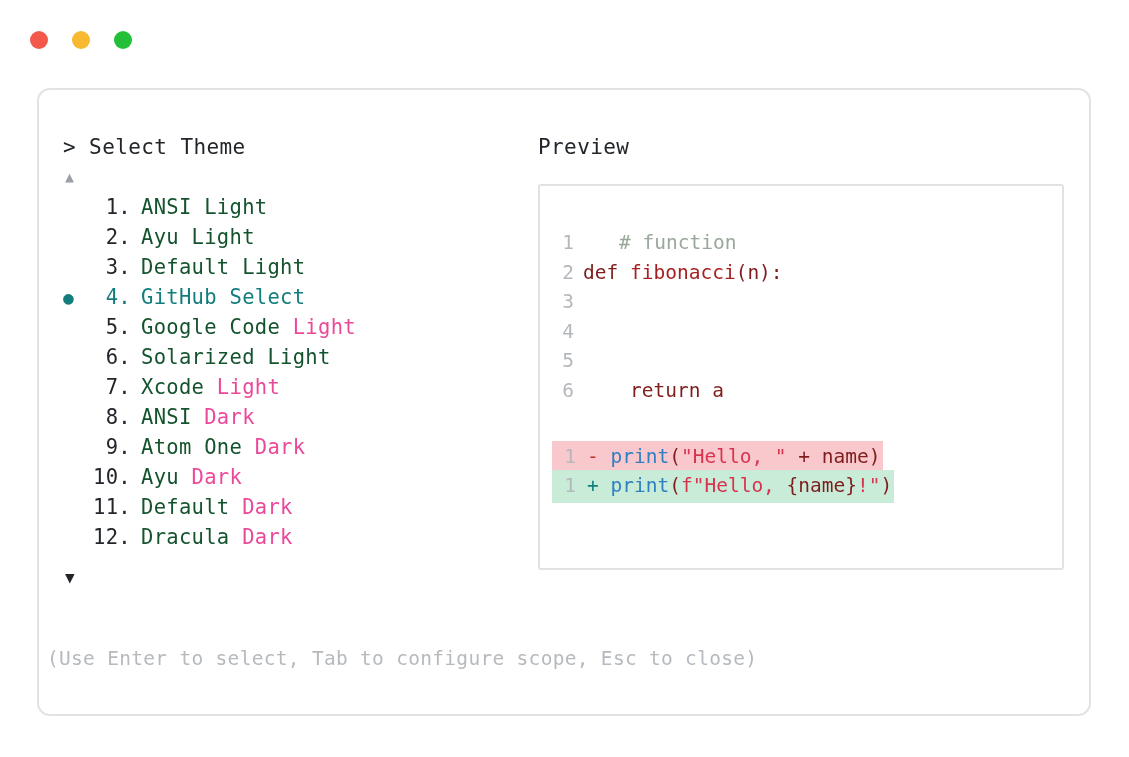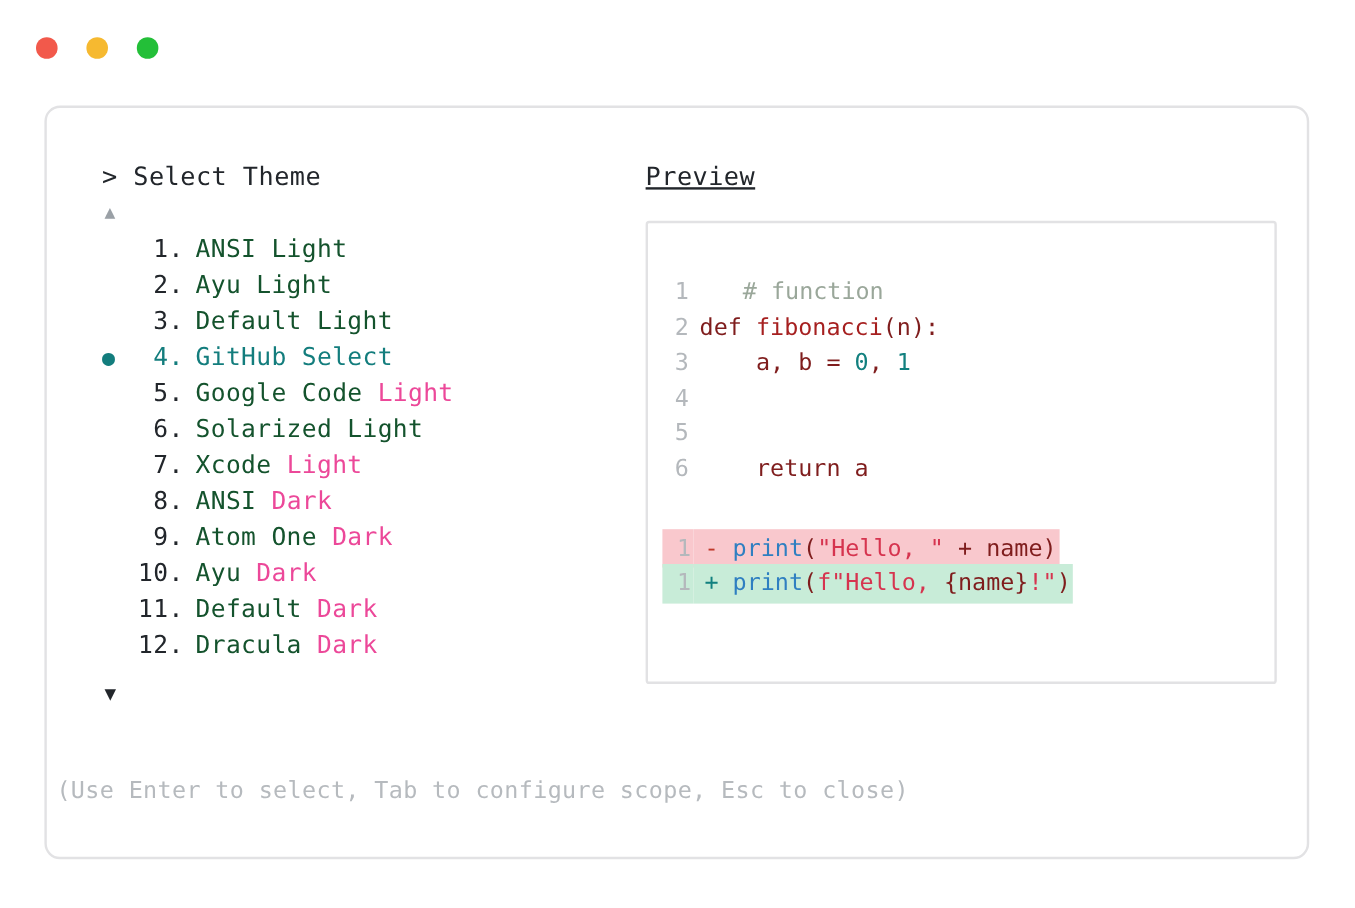--- a/index.html
+++ b/index.html
@@ -53,21 +53,20 @@
     width: 100%;
     height: 100%;
   }
 
   
   .left-pane {
     position: absolute;
     left: 24px;
     top: 44px;
     width: 470px;
-    margin-left: 22px;
   }
   .prompt-row {
     font-size: 21px;
     line-height: 26px;
     color: #22262b;
     letter-spacing: 0.4px;
     white-space: pre;
   }
   .prompt-caret { color: #22262b; }
 
@@ -148,21 +147,20 @@
     position: absolute;
     left: 499px;
     top: 44px;
     width: 530px;
   }
   .preview-label {
     font-size: 21px;
     line-height: 26px;
     color: #22262b;
     letter-spacing: 0.4px;
-    text-decoration: underline;
   }
   .preview-panel {
     margin-top: 24px;
     width: 526px;
     height: 386px;
     box-sizing: border-box;
     border: 2px solid #e2e2e4;
     border-radius: 3px;
     background: #ffffff;
     position: relative;
@@ -257,21 +255,21 @@
     </div>
 
     <div class="footer-hint">(Use Enter to select, Tab to configure scope, Esc to close)</div>
 
     <div class="right-pane">
       <div class="preview-label">Preview</div>
       <div class="preview-panel">
         <div class="code" id="code-block">
             <div class="code-line"><span class="gutter">1</span><span class="code-text"><span class="tok-comment"># function</span></span></div>
             <div class="code-line"><span class="gutter">2</span><span class="code-text"><span class="tok-plain">def </span><span class="tok-fn">fibonacci</span><span class="tok-plain">(n):</span></span></div>
-            <div class="code-line"><span class="gutter">3</span><span class="code-text"><span class="tok-plain">    a, b = </span><span class="tok-num">0</span><span class="tok-plain">, </span><span class="tok-num">1</span></span></div>
+            <div class="code-line"><span class="gutter">3</span></div>
             <div class="code-line"><span class="gutter">4</span></div>
             <div class="code-line"><span class="gutter">5</span></div>
             <div class="code-line"><span class="gutter">6</span><span class="code-text"><span class="tok-plain">    return a</span></span></div>
             <div class="code-blank"></div>
             <div class="code-line diff-line diff-del"><span class="gutter hl" style="background: rgb(249, 200, 205);">1</span><span class="code-text hl" style="background: rgb(249, 200, 205);"><span class="tok-minus">- </span><span class="tok-builtin">print</span><span class="tok-plain">(</span><span class="tok-str">"Hello, "</span><span class="tok-plain"> + name)</span></span></div>
             <div class="code-line diff-line diff-add"><span class="gutter hl" style="background: rgb(200, 236, 216);">1</span><span class="code-text hl" style="background: rgb(200, 236, 216);"><span class="tok-plus">+ </span><span class="tok-builtin">print</span><span class="tok-plain">(</span><span class="tok-str">f"Hello, </span><span class="tok-plain">{name}</span><span class="tok-str">!"</span><span class="tok-plain">)</span></span></div>
           </div>
       </div>
     </div>
 

